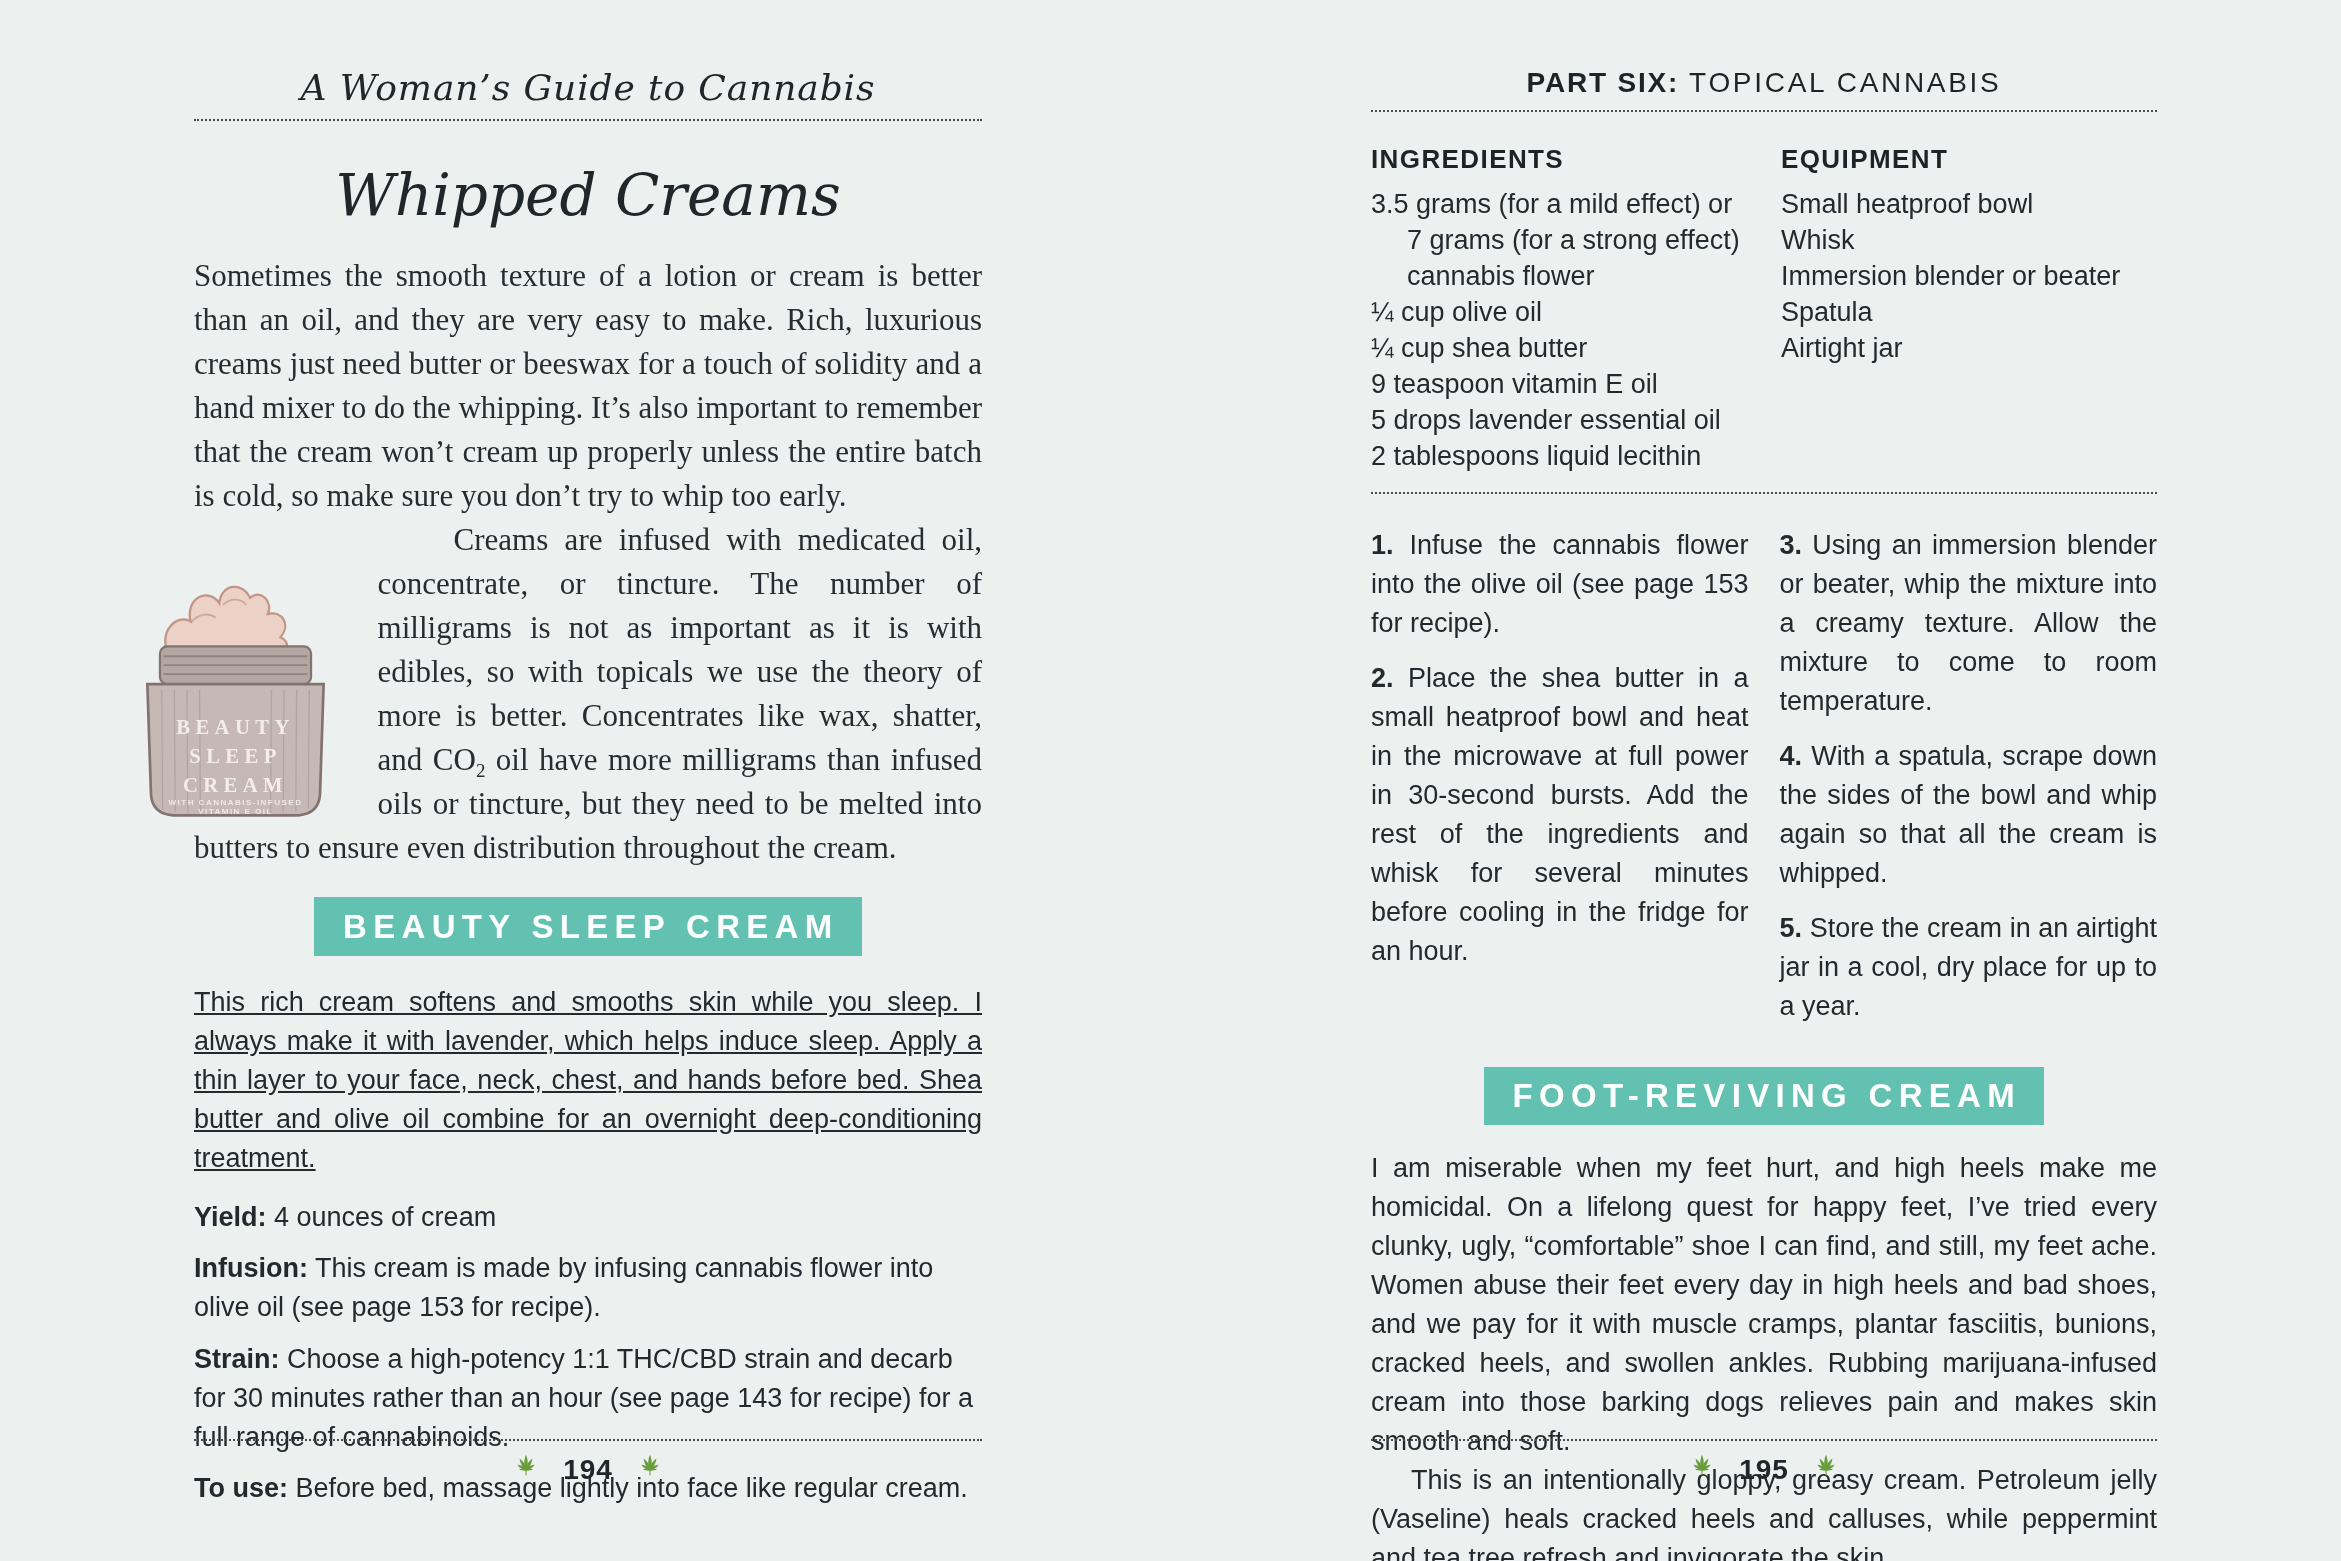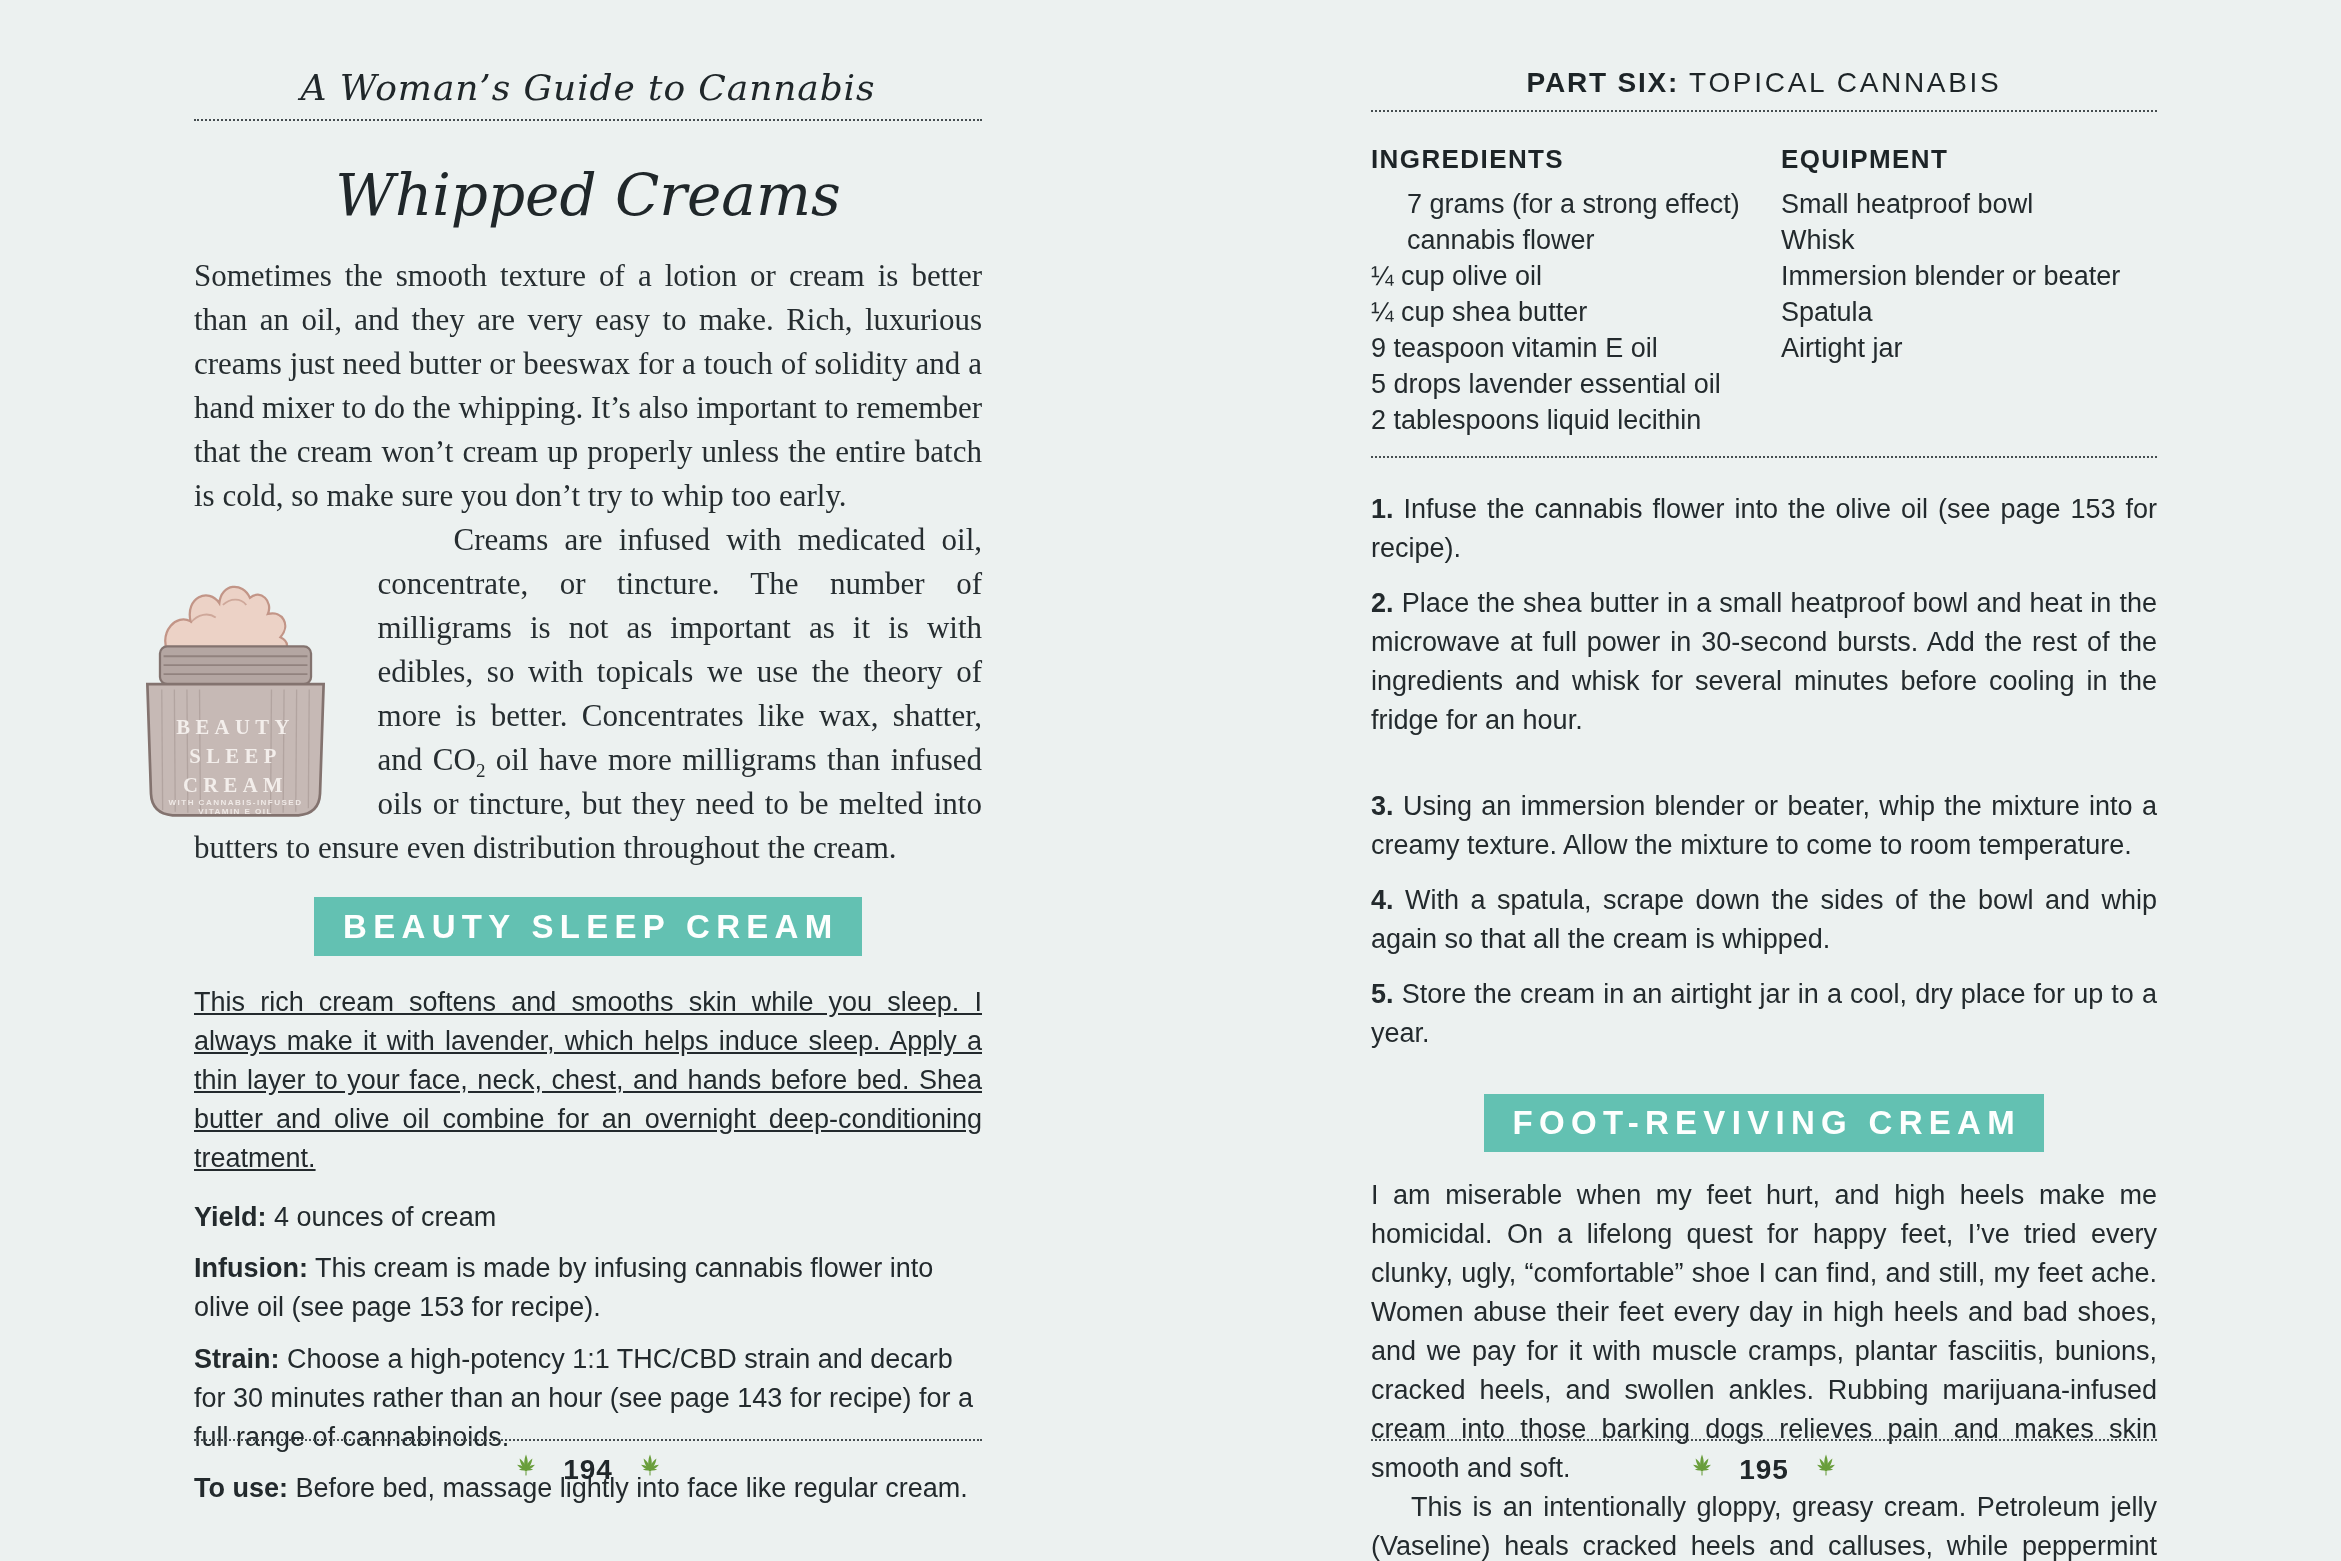--- a/index.html
+++ b/index.html
@@ -46,21 +46,21 @@
 
   .cols { display:flex; margin-top:32px; }
   .col-ing { width:410px; flex:none; }
   .col-eq  { flex:1; }
   .col-h { font-weight:700; font-size:26px; letter-spacing:1.4px; margin:0 0 10.8px; color:#1d2427; }
   .plain-list { list-style:none; margin:0; padding:0; font-size:27px; line-height:36px; color:#232a2d; }
   .plain-list li.cont { padding-left:36px; }
 
   .divider-steps { margin-top:18px; }
 
-  .steps-cols { display:flex; gap:31px; margin-top:32px;flex-direction:column; }
+  .steps-cols { display:flex; gap:31px; margin-top:32px; }
   .steps-col { flex:1; min-width:0; }
   .step { font-size:27px; line-height:39px; text-align:justify; margin:0 0 16px; color:#232a2d; }
   .step b { font-weight:700; }
 
   .rp-body { font-size:27px; line-height:39px; text-align:justify; margin:23.4px 0 0; color:#232a2d; }
   .rp-body.indent { margin:0; text-indent:40px; }
 
   .footer { position:absolute; top:1439px; }
   #footer-left  { left:194px;  width:788px; }
   #footer-right { left:1371px; width:786px; }
@@ -124,20 +124,21 @@
 </div>
 
 <div class="page" id="right-page">
   <div class="rp-header"><span class="part">PART SIX:</span><span> TOPICAL CANNABIS</span></div>
   <div class="dotted header-rule"></div>
 
   <div class="cols">
     <div class="col-ing">
       <p class="col-h">INGREDIENTS</p>
       <ul class="plain-list">
+        <li>3.5 grams (for a mild effect) or</li>
         <li class="cont">7 grams (for a strong effect)</li>
         <li class="cont">cannabis flower</li>
         <li>¼ cup olive oil</li>
         <li>¼ cup shea butter</li>
         <li>9 teaspoon vitamin E oil</li>
         <li>5 drops lavender essential oil</li>
         <li>2 tablespoons liquid lecithin</li>
       </ul>
     </div>
     <div class="col-eq">

